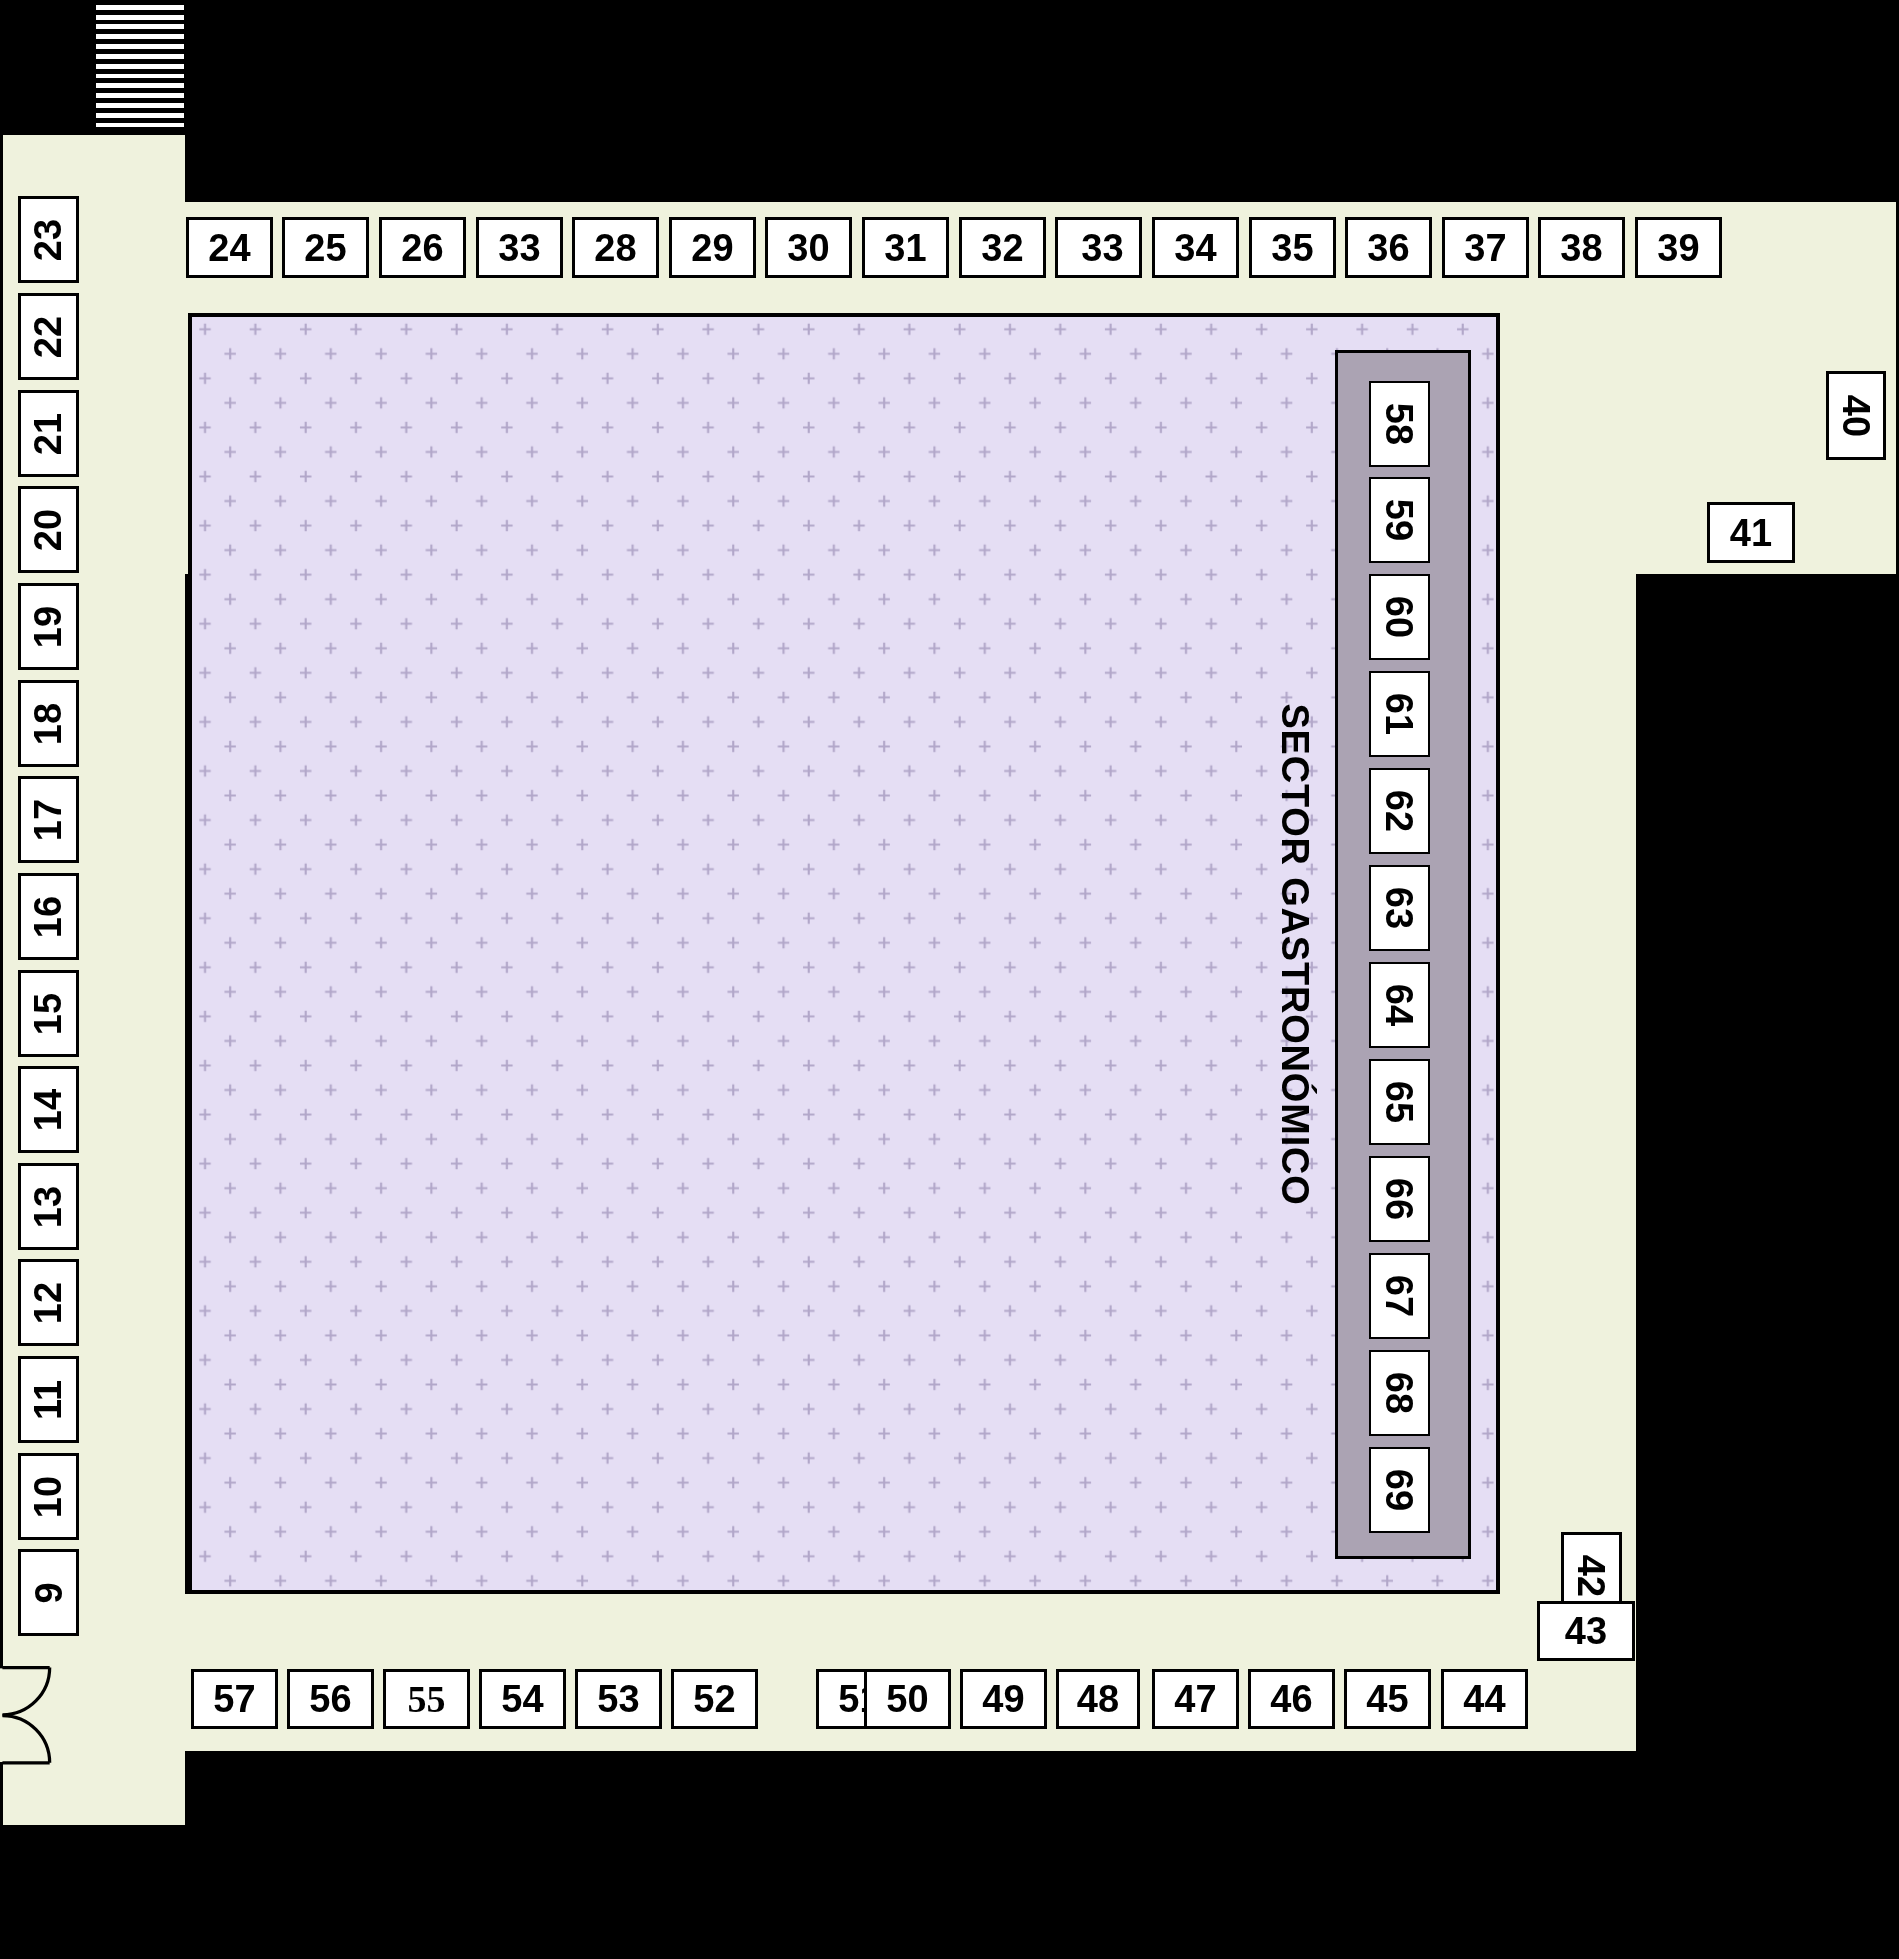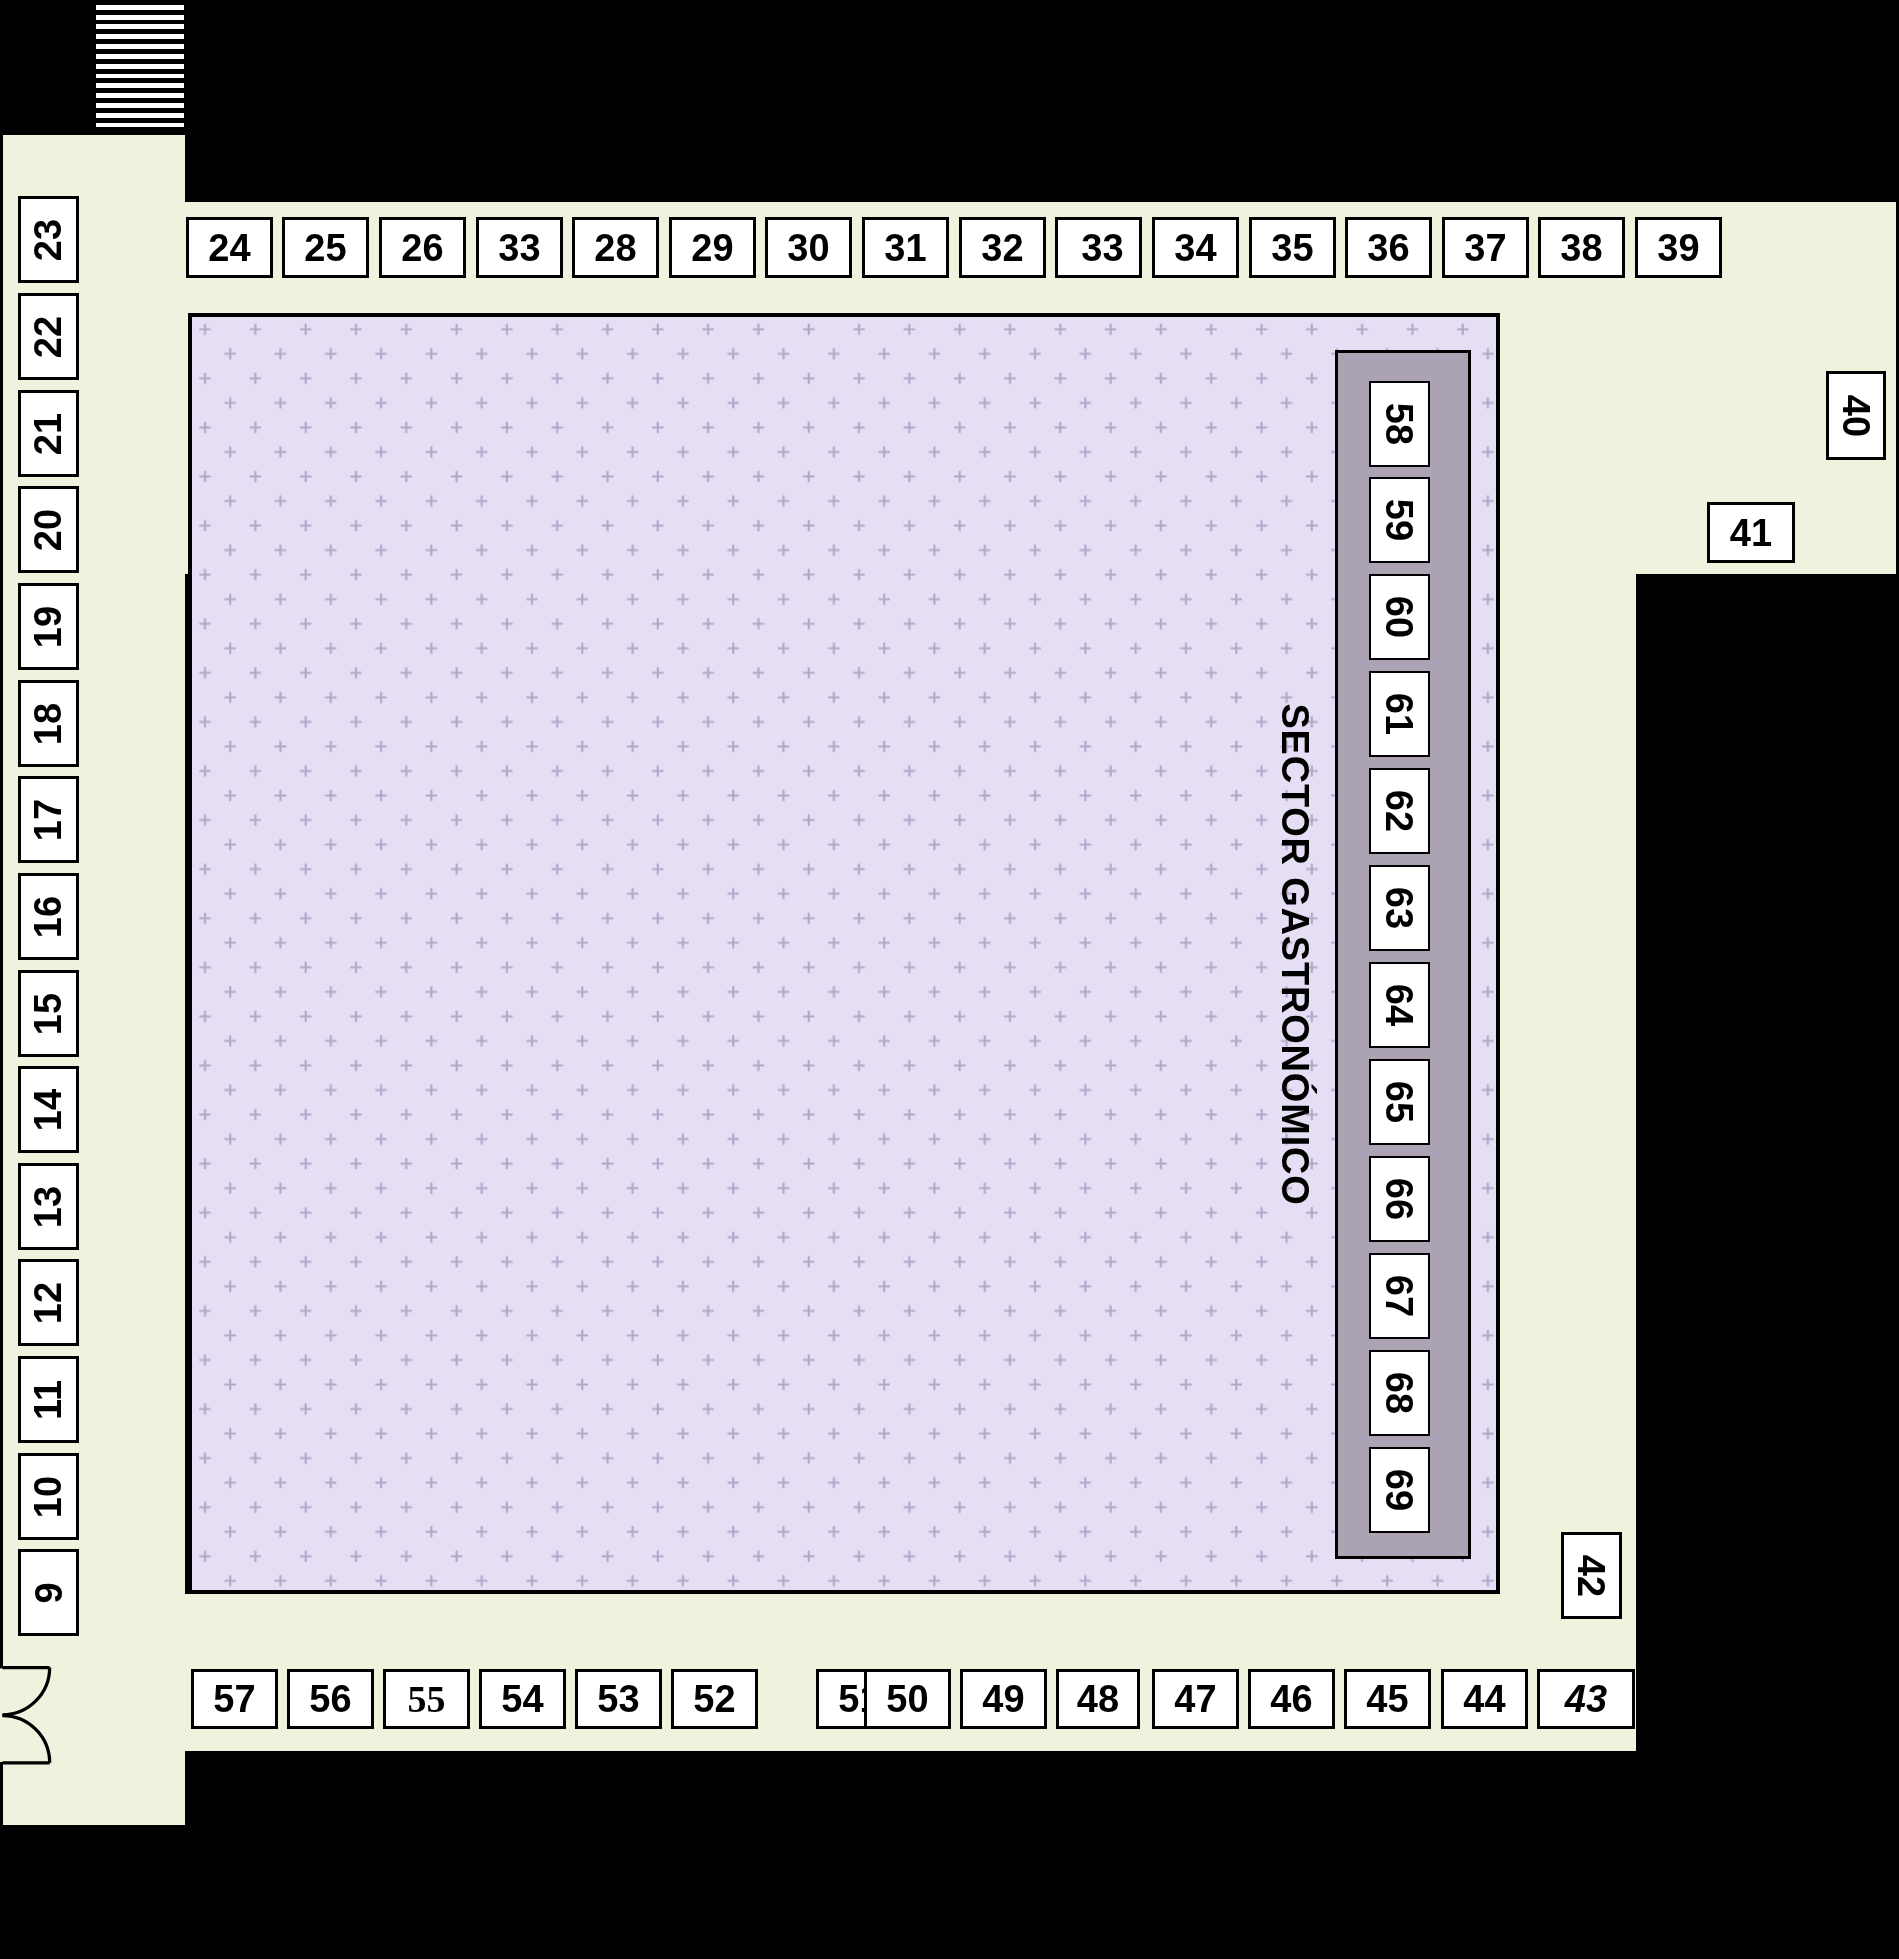--- a/index.html
+++ b/index.html
@@ -223,21 +223,21 @@
       </div>
       <div class="stall" style="left: 1248px; top: 1669px; width: 87px; height: 60px;">
         <span class="">46</span>
       </div>
       <div class="stall" style="left: 1344px; top: 1669px; width: 87px; height: 60px;">
         <span class="">45</span>
       </div>
       <div class="stall" style="left: 1441px; top: 1669px; width: 87px; height: 60px;">
         <span class="">44</span>
       </div>
-      <div class="stall" style="left: 1537px; top: 1669px; width: 98px; height: 60px; font-style: italic;">
+      <div class="stall" style="left: 1537px; top: 1601px; width: 98px; height: 60px;">
         <span class="">43</span>
       </div>
       <div class="stall thin" style="left: 1369px; top: 381px; width: 61px; height: 86px;">
         <span class="rot90">58</span>
       </div>
       <div class="stall thin" style="left: 1369px; top: 477px; width: 61px; height: 86px;">
         <span class="rot90">59</span>
       </div>
       <div class="stall thin" style="left: 1369px; top: 574px; width: 61px; height: 86px;">
         <span class="rot90">60</span>

